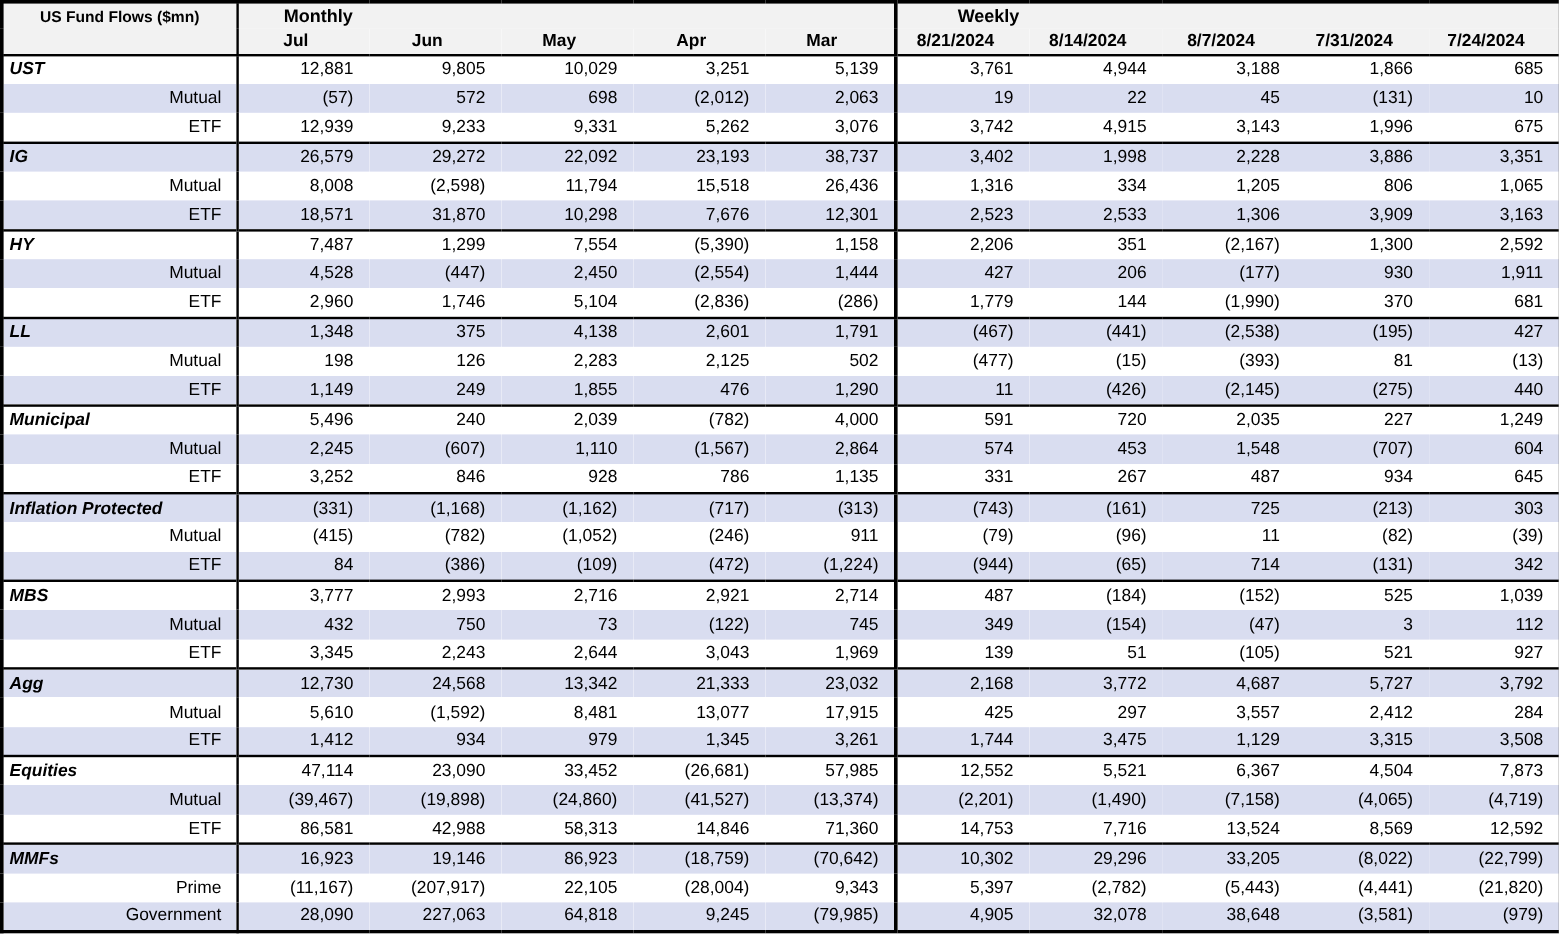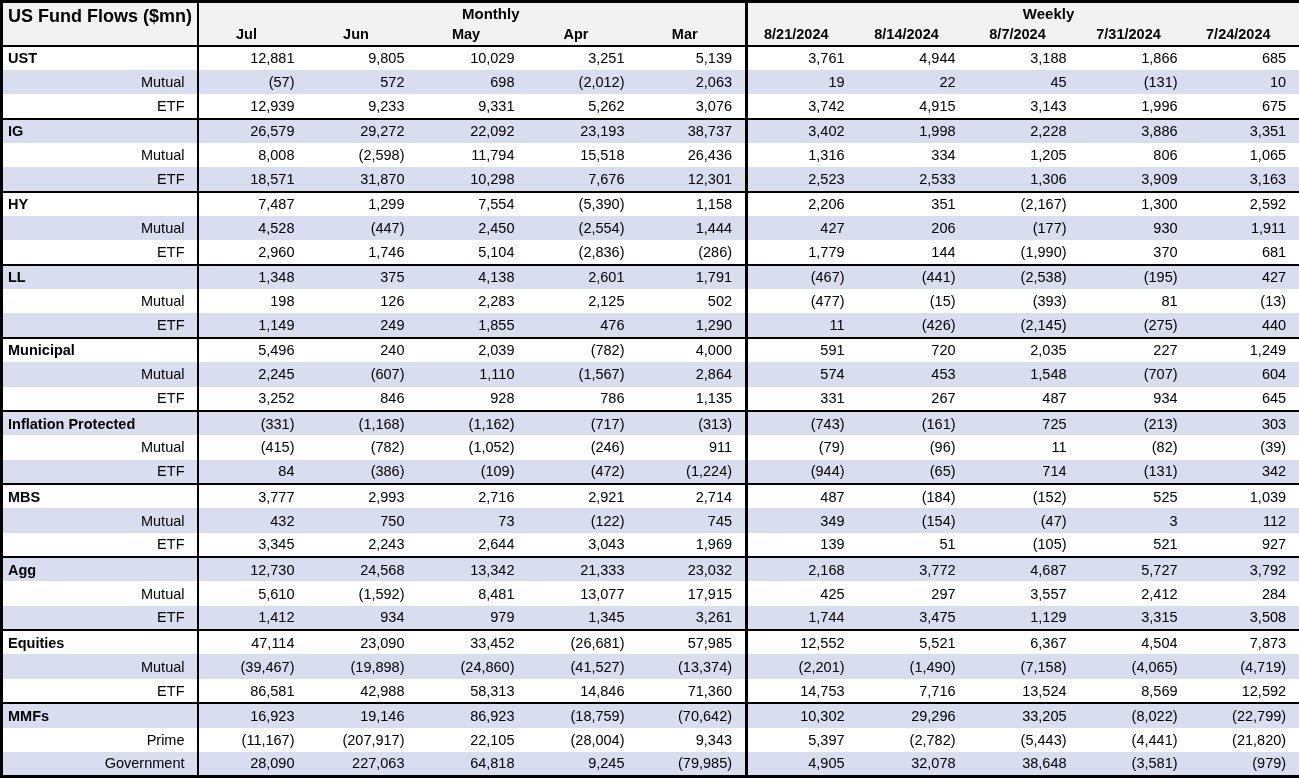--- a/index.html
+++ b/index.html
@@ -18,38 +18,39 @@
     font-size: 14.5px;
     color: #000;
     white-space: nowrap;
     overflow: hidden;
   }
   thead th { background: #f2f2f2; font-weight: bold; height: 22px; }
   .title-cell {
     text-align: center;
     vertical-align: top;
     padding: 3px 5px 0 5px;
-    font-size: 18px;
+    font-size: 13px;
     border-right: 2px solid #000;
     border-bottom: 2px solid #000;
   }
-  .sec-label { text-align: center; font-size: 15px; }
+  .sec-label { text-align: left; font-size: 15px; }
   .sec-monthly { padding-left: 38px; }
   .sec-weekly  { padding-left: 50px; }
   .num-h { text-align: center; padding-right: 13px; }
   thead tr.col-row th { border-bottom: 2px solid #000; }
   .wk-start { border-left: 3px solid #000; }
   tbody td { background: #ffffff; }
   tbody tr.stripe td { background: #d9ddf0; }
   tbody tr.group-start td { border-top: 2px solid #000; }
   .cat {
     font-weight: bold;
     text-align: left;
     padding-left: 5px;
     border-right: 2px solid #000;
+    font-style: italic;
   }
   .sub {
     text-align: right;
     padding-right: 12px;
     border-right: 2px solid #000;
   }
   .num { text-align: right; padding-right: 13px; }
 </style>
 </head>
 <body>

